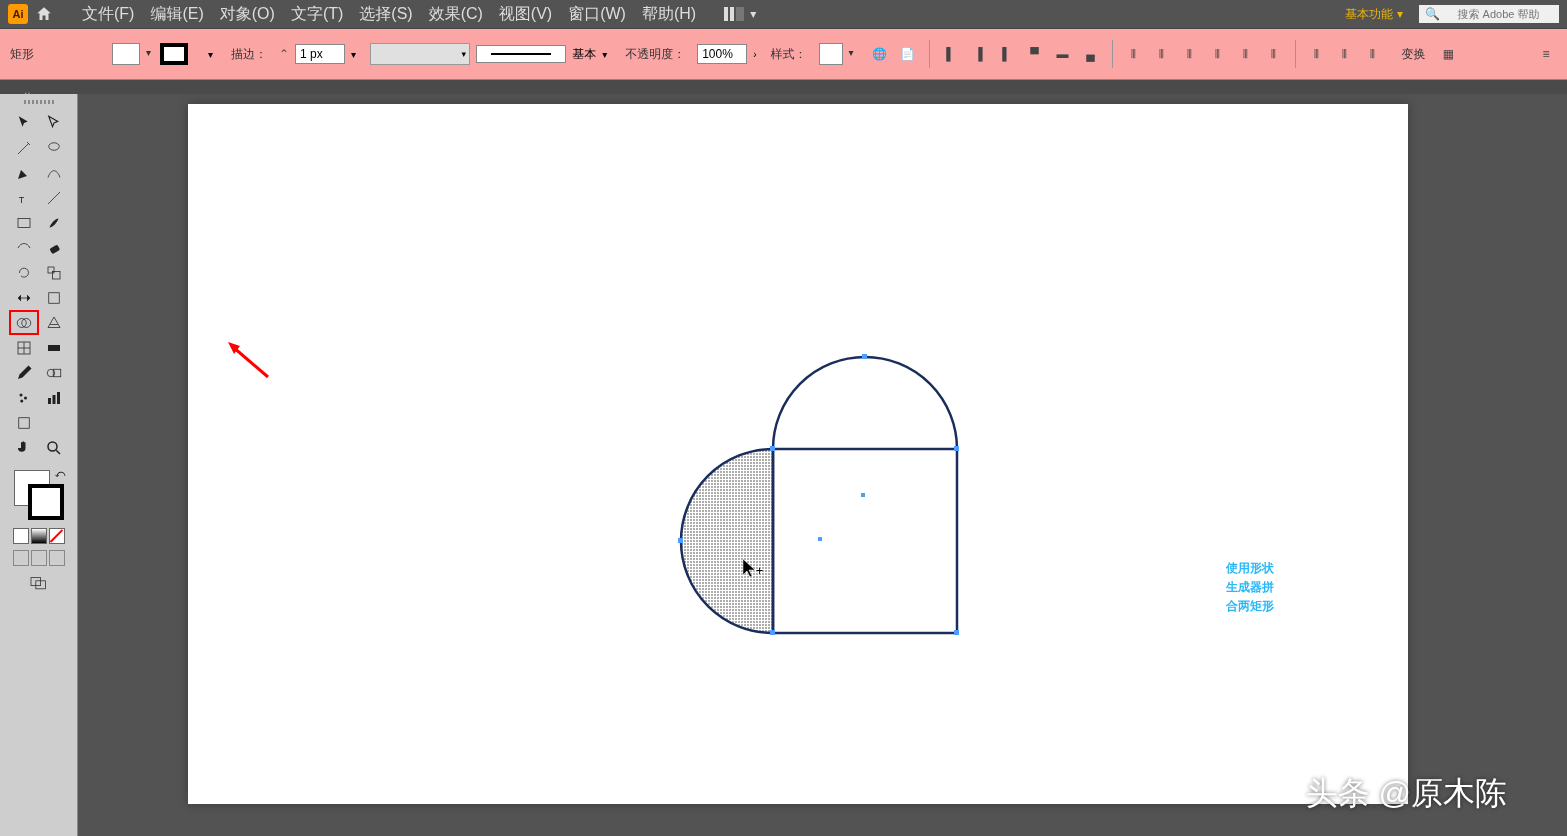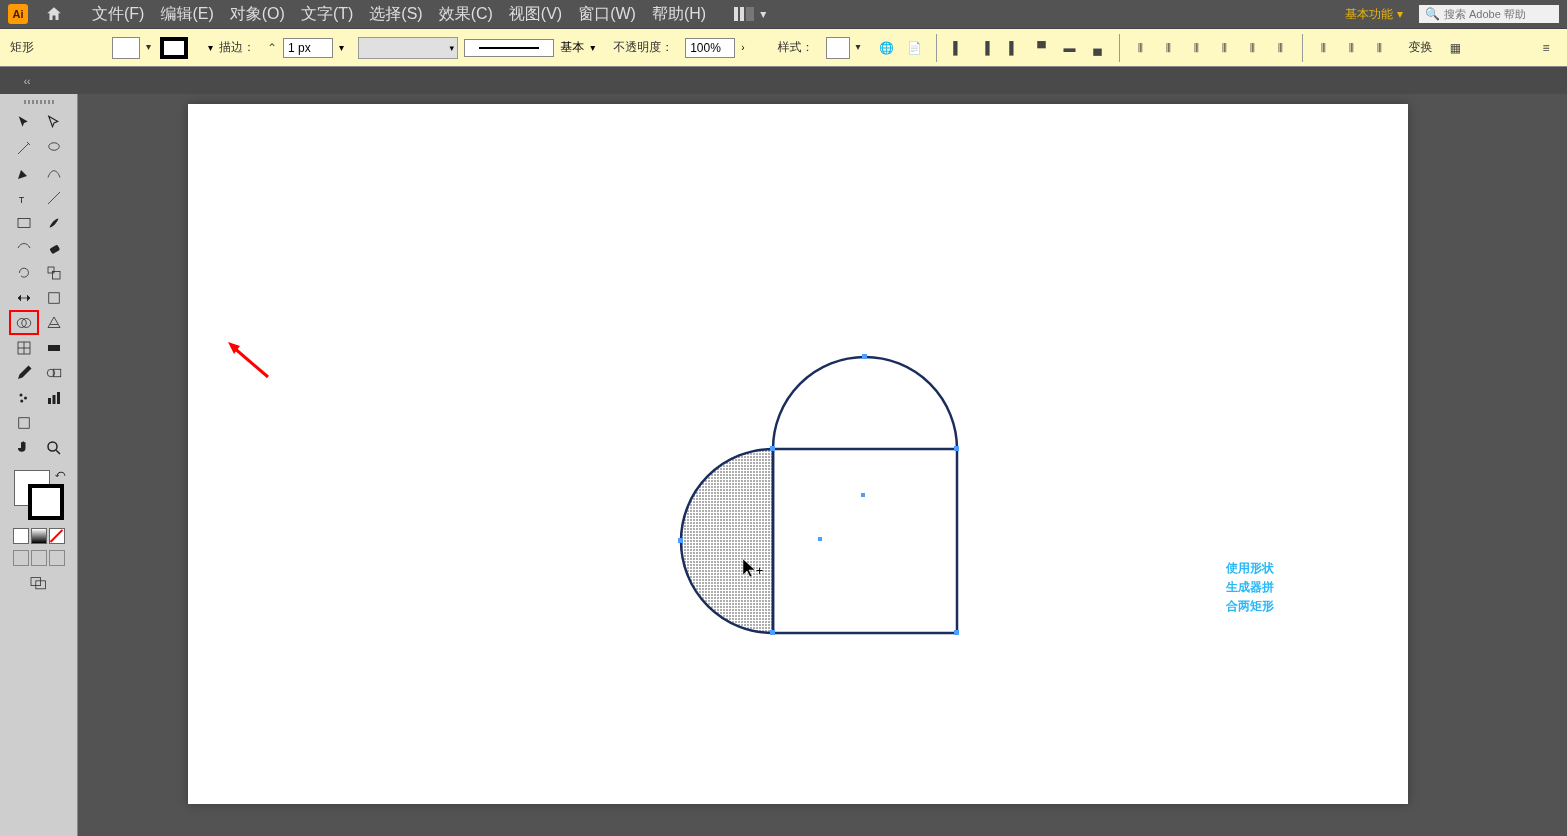--- a/index.html
+++ b/index.html
@@ -1,26 +1,26 @@
 <!DOCTYPE html>
 <html><head>
 <meta charset="utf-8">
 <style>
 *{margin:0;padding:0;box-sizing:border-box;font-family:"Microsoft YaHei",sans-serif;font-size:12px;}
 body{background:#8b8b8b;overflow:hidden;}
 .app{width:1567px;height:836px;background:#535353;position:relative;}
 .menubar{height:28px;background:#535353;display:flex;align-items:center;padding:0 8px;color:#ddd;}
-.logo{width:20px;height:20px;background:#ff9a00;color:#451a00;display:flex;align-items:center;justify-content:center;font-weight:bold;font-size:11px;border-radius:3px;margin-right:16px;}
+.logo{width:20px;height:20px;background:#ff9a00;color:#451a00;display:flex;align-items:center;justify-content:center;font-weight:bold;font-size:11px;border-radius:3px;margin-right:6px;}
 .home-icon{width:20px;height:20px;margin-right:20px;color:#ddd;display:flex;align-items:center;justify-content:center;}
 .menu-item{padding:15px 8px;cursor:pointer;font-size:16px;}
 .menu-spacer{flex:1;}
 .workspace-sel{display:flex;align-items:center;gap:4px;padding:2px 8px;background:#535353;color:#eab308;}
 .search-box{display:flex;align-items:center;background:#f0f0f0;margin-left:8px;padding:2px 6px;width:140px;}
-.search-box input{border:none;background:transparent;outline:none;width:100%;font-size:11px;}
-.control-bar{height:39px;background:#fef9c3;border-top:1px solid #444;border-bottom:1px solid #888;display:flex;align-items:center;padding:0 10px;gap:6px;}
+.search-box input{border:none;background:transparent;outline:none;width:100%;font-size:11px;text-align:center;}
+.control-bar{height:52px;background:#fca5a5;border-top:1px solid #444;border-bottom:1px solid #888;display:flex;align-items:center;padding:0 10px;gap:6px;}
 .ctrl-label{font-size:12px;color:#333;margin-right:6px;}
 .color-swatch{width:28px;height:22px;background:#fff;border:1px solid #888;position:relative;}
 .color-swatch::after{content:"▾";position:absolute;right:-12px;top:3px;font-size:10px;color:#333;}
 .stroke-swatch{width:28px;height:22px;background:#fff;border:4px solid #000;box-sizing:border-box;margin-left:14px;}
 .stroke-input{width:50px;height:20px;border:1px solid #888;background:#fff;padding:0 4px;}
 .dd-box{height:22px;border:1px solid #999;background:#e0e0e0;padding:0 14px 0 6px;display:flex;align-items:center;position:relative;}
 .dd-box::after{content:"▾";position:absolute;right:3px;font-size:9px;}
 .stroke-style{width:90px;height:18px;background:#fff;border:1px solid #888;display:flex;align-items:center;justify-content:center;}
 .stroke-line{width:60px;height:2px;background:#000;}
 .opacity-input{width:50px;height:20px;border:1px solid #888;background:#fff;text-align:left;padding:0 4px;}
@@ -89,34 +89,34 @@
       <input placeholder="搜索 Adobe 帮助" style="">
     </div>
   </div>
 
   <div class="control-bar">
     <span class="ctrl-label">矩形</span>
     <div style="width:60px"></div>
     <div class="color-swatch"></div>
     <div class="stroke-swatch"></div>
     <span style="margin-left:14px;font-size:10px;">▾</span>
-    <span class="ctrl-label" style="">描边：</span>
+    <span class="ctrl-label" style="margin-left:12px;">描边：</span>
     <span style="color:#555;">⌃</span>
     <input class="stroke-input" value="1 px" style="">
     <span style="font-size:10px;">▾</span>
     <div class="dd-box" style="width:100px;margin-left:8px;"></div>
     <div class="stroke-style">
         <div class="stroke-line"></div>
       </div>
     <span style="font-size:12px;">基本</span>
     <span style="font-size:10px;">▾</span>
     <span class="ctrl-label" style="margin-left:12px;">不透明度：</span>
     <input class="opacity-input" value="100%" style="">
     <span style="font-size:10px;">›</span>
-    <span class="ctrl-label" style="margin-left:27px;">样式：</span>
+    <span class="ctrl-label" style="margin-left:8px;">样式：</span>
     <div class="color-swatch" style="width:24px;"></div>
     <div style="margin-left:20px;" class="align-btn">🌐</div>
     <div class="align-btn">📄</div>
     <div class="ctrl-sep"></div>
     <div class="align-btn">▌</div>
     <div class="align-btn">▐</div>
     <div class="align-btn">▌</div>
     <div class="align-btn">▀</div>
     <div class="align-btn">▬</div>
     <div class="align-btn">▄</div>
@@ -385,13 +385,14 @@
 
         <div class="annotation">
           <div>使用形状</div>
           <div>生成器拼</div>
           <div>合两矩形</div>
         </div>
       </div>
     </div>
   </div>
 
+  <div class="watermark">头条 @原木陈</div>
 </div>
 
 </body></html>

